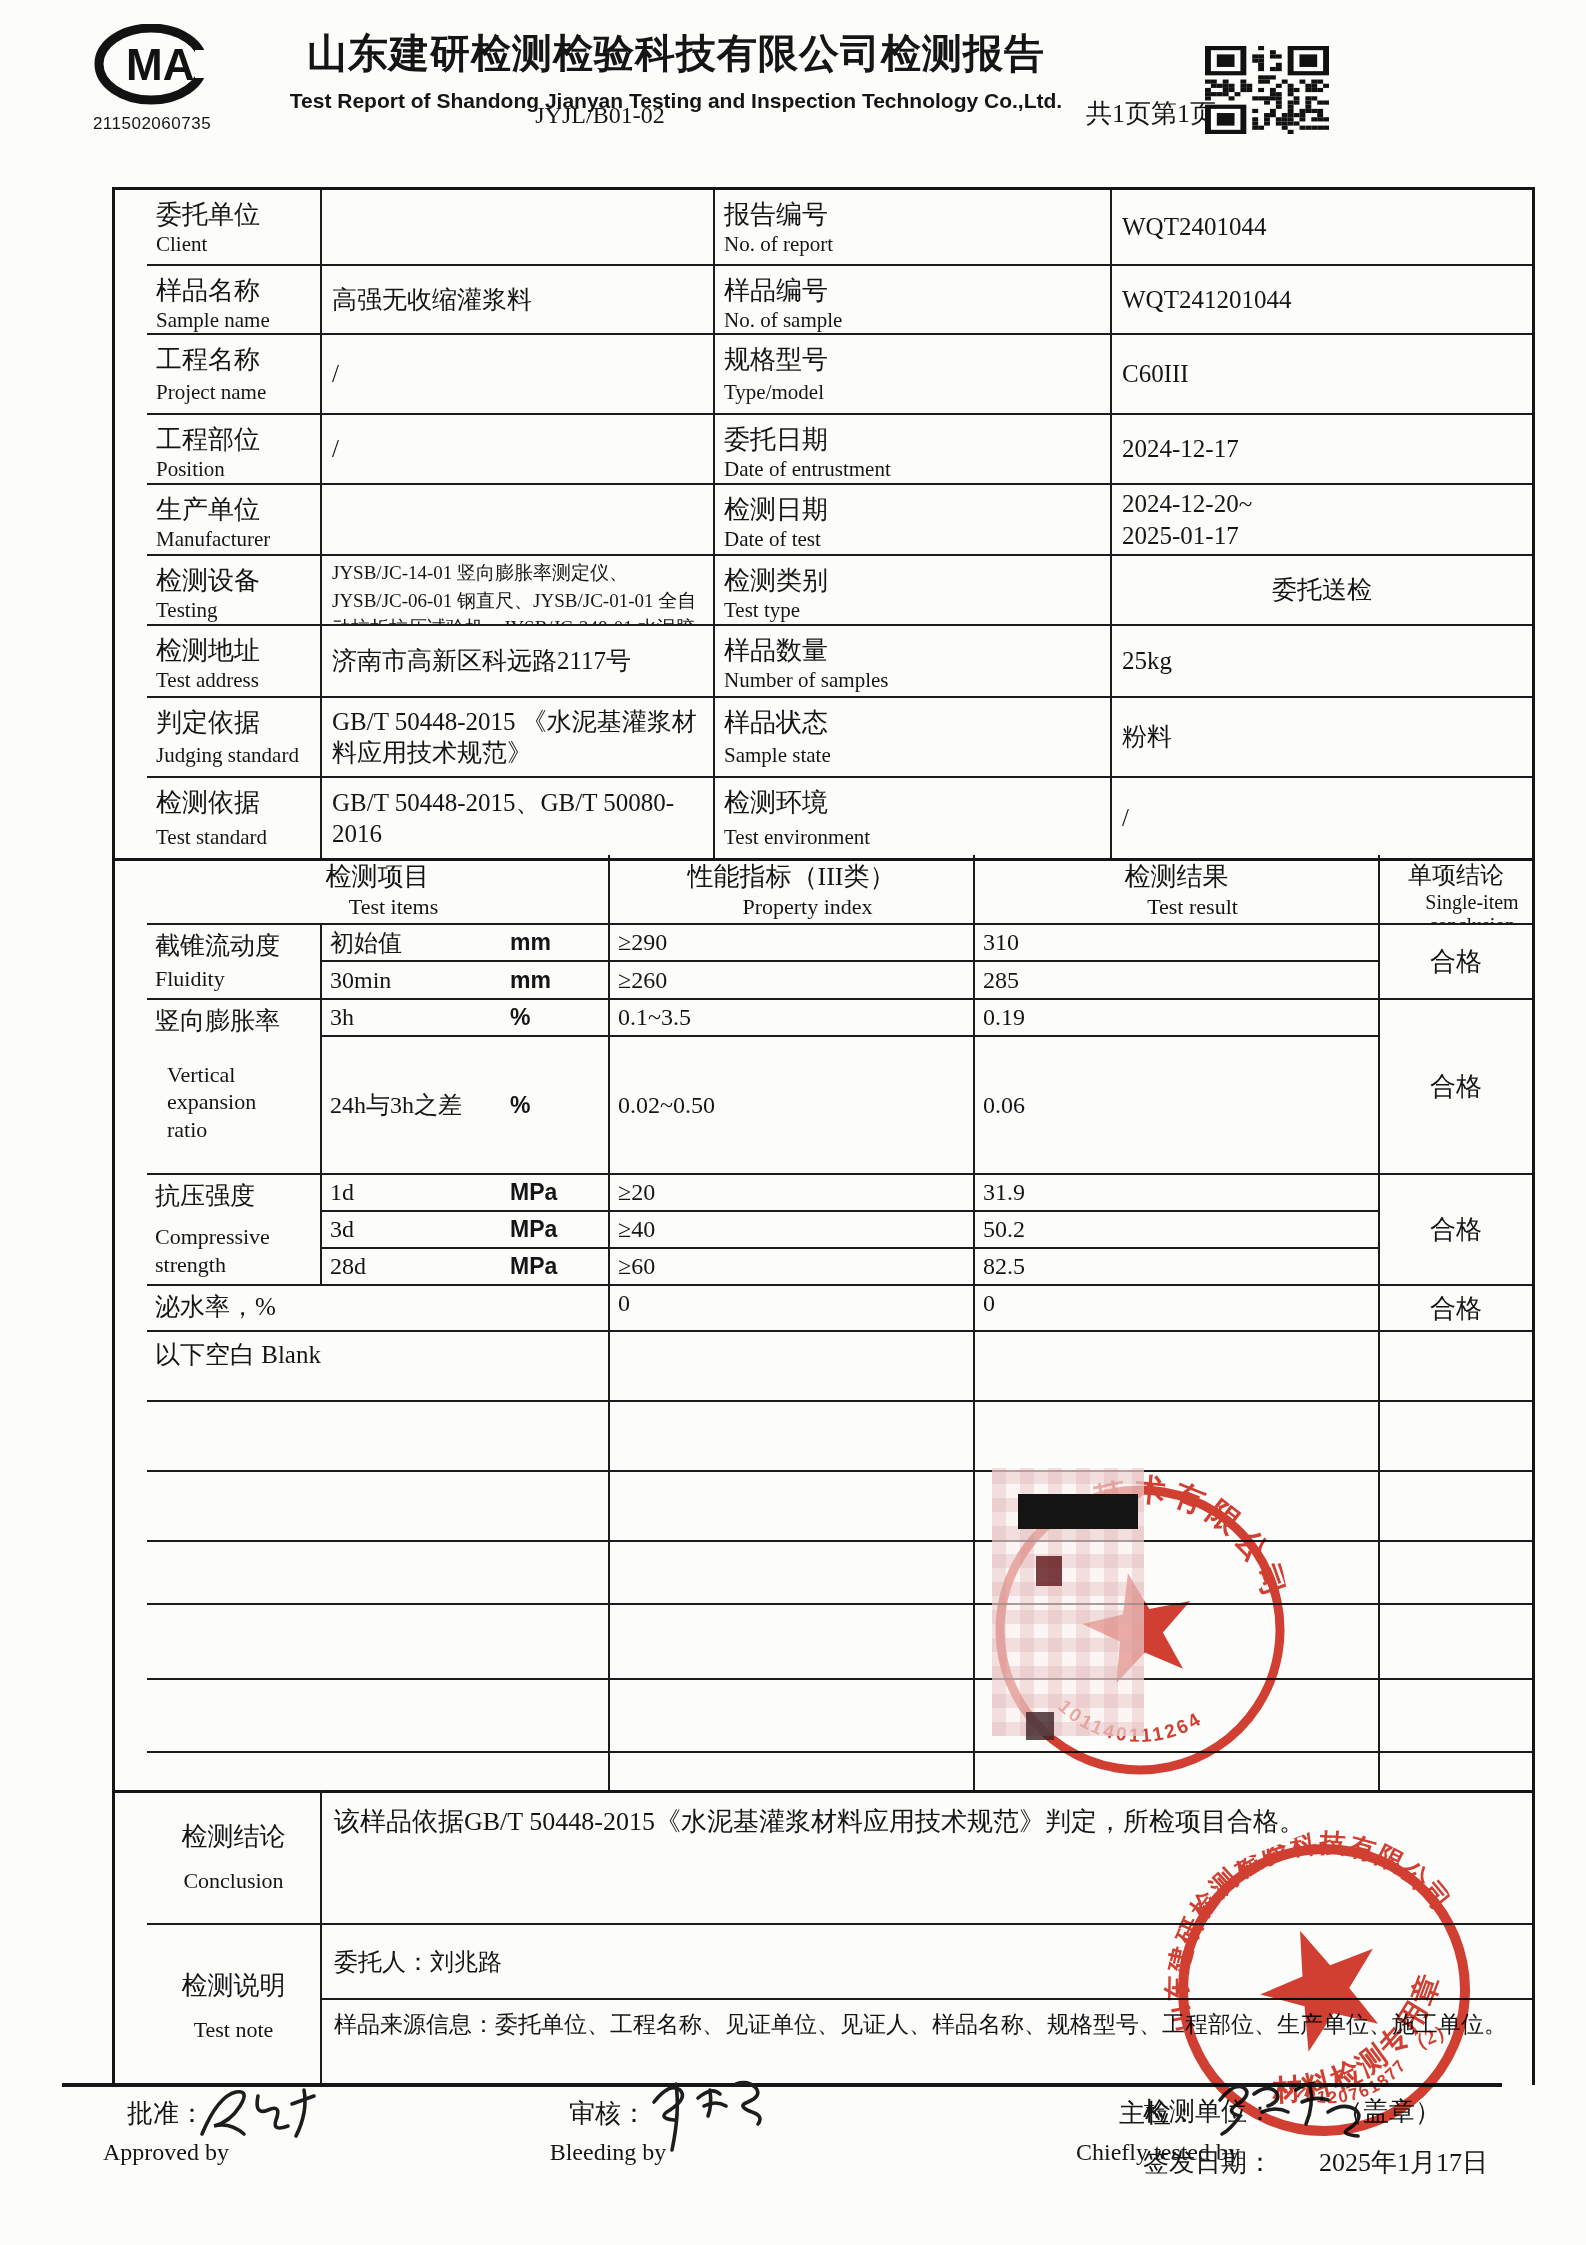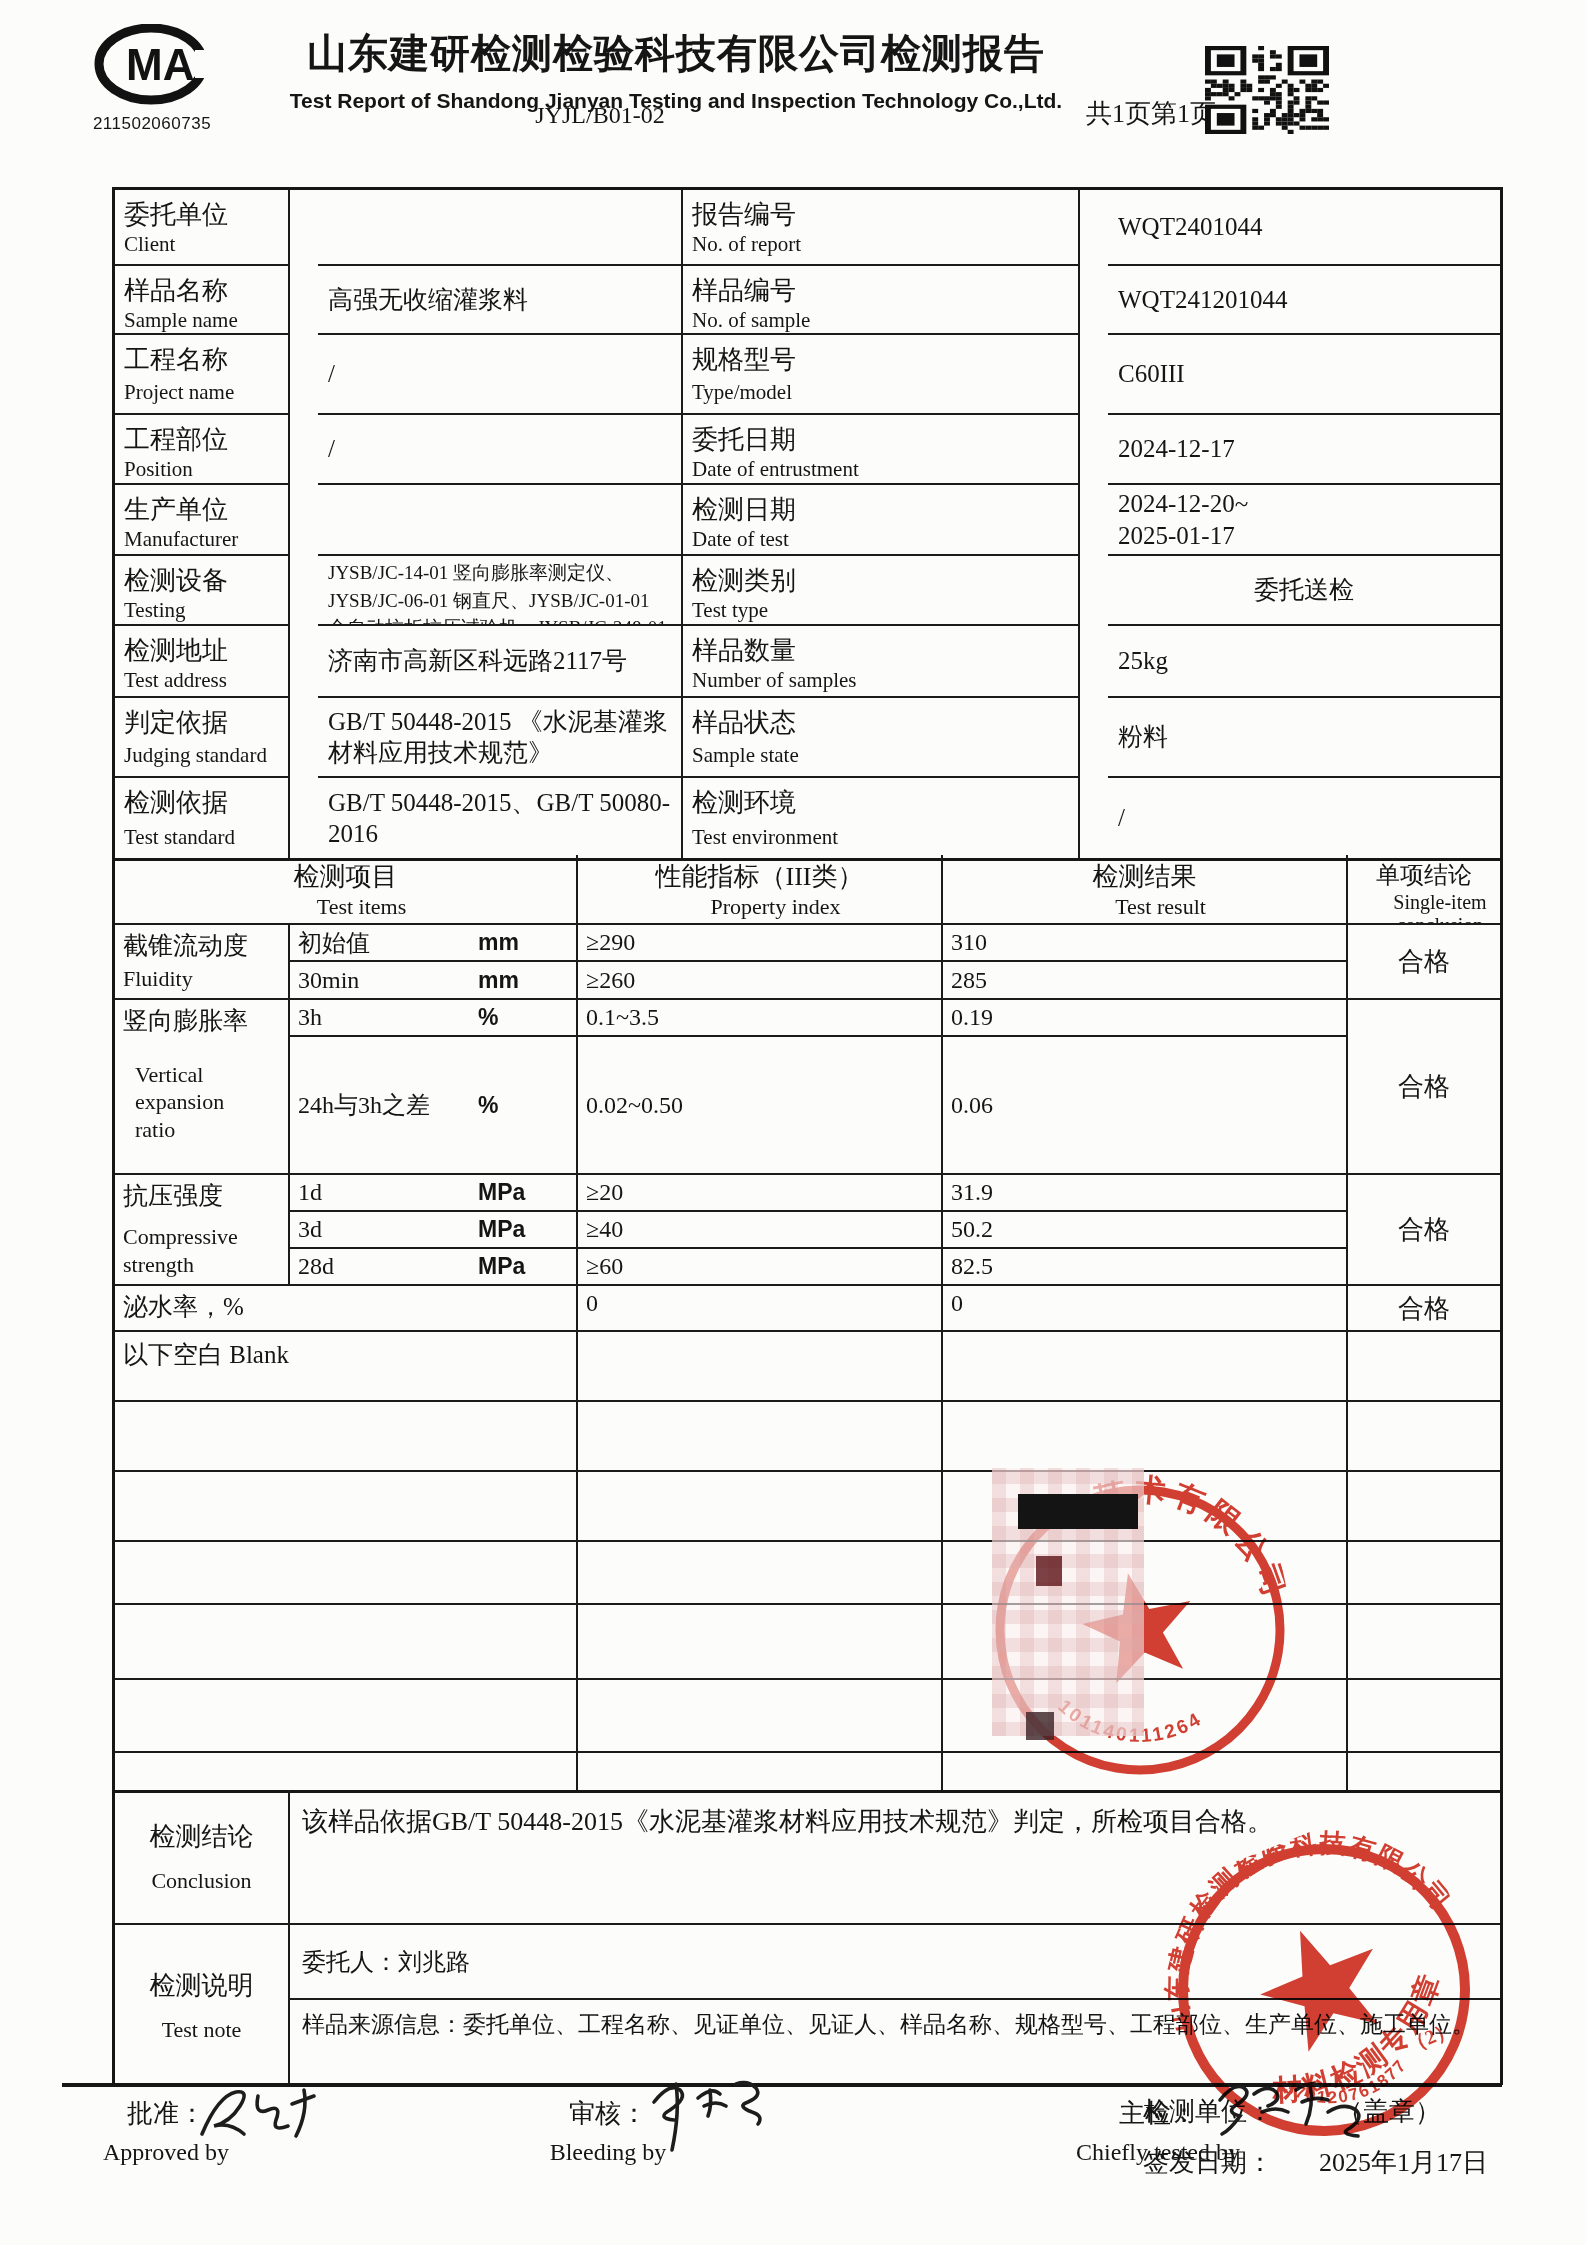--- a/index.html
+++ b/index.html
@@ -8,26 +8,26 @@
   
   .cma-box{position:absolute;left:92px;top:24px;width:120px;text-align:center;}
   .cma-num{font-size:17px;letter-spacing:.5px;margin-top:2px;font-family:"Liberation Sans",sans-serif;}
   .titles{position:absolute;left:246px;top:26px;width:860px;text-align:center;}
   .t-zh{font-size:40px;font-weight:700;letter-spacing:1px;}
   .t-en{font-size:21px;font-weight:700;margin-top:8px;font-family:"Liberation Sans",sans-serif;}
   .form-code{position:absolute;left:400px;top:102px;width:400px;text-align:center;font-size:24px;}
   .page-info{position:absolute;left:1086px;top:96px;font-size:26px;}
   .qr{position:absolute;left:1205px;top:46px;width:124px;height:88px;}
   
-  .grid{position:absolute;display:grid;border:3px solid #161616;background:transparent;}
+  .grid{position:absolute;display:grid;border:3px solid #161616;background:transparent;padding-left:32px;}
   .cell{border-right:2px solid #1b1b1b;border-bottom:2px solid #1b1b1b;box-sizing:border-box;overflow:hidden;}
   .lc{border-right:none!important;} .lr{border-bottom:none!important;}
   .lbl{display:flex;flex-direction:column;justify-content:space-between;padding:7px 4px 8px 9px;}
   .lbl .zh{font-size:26px;} .lbl .en{font-size:21px;}
-  .val{display:flex;align-items:center;padding:2px 10px;font-size:25px;white-space:pre-line;line-height:1.25;margin-left:28px;}
+  .val{display:flex;align-items:center;padding:2px 10px;font-size:25px;white-space:pre-line;line-height:1.25;}
   .val.center{justify-content:center;}
   .val.small{font-size:19px;line-height:1.45;align-items:flex-start;padding-top:3px;white-space:normal;}
   
   .hc{display:flex;flex-direction:column;align-items:center;justify-content:space-evenly;text-align:center;padding:4px 2px;}
   .hc .zh{font-size:26px;text-align:center;} .hc .en{font-size:22px;margin-left:32px;}
   .hc.tight .zh{font-size:24px;} .hc.tight .en{font-size:20px;line-height:1.15;}
   .res-name{display:flex;flex-direction:column;justify-content:space-between;padding:4px 4px 6px 8px;}
   .res-name .zh{font-size:25px;} .res-name .en{font-size:22px;white-space:pre-line;line-height:1.25;}
   .res-name.mid .en{margin:auto 12px;}
   .sub{display:flex;justify-content:space-between;align-items:center;padding:0 6px 0 8px;font-size:24px;}

